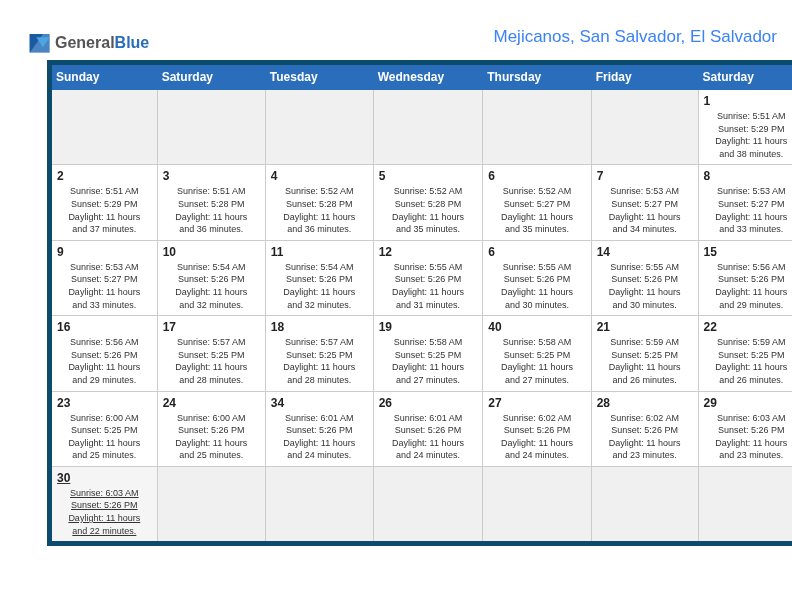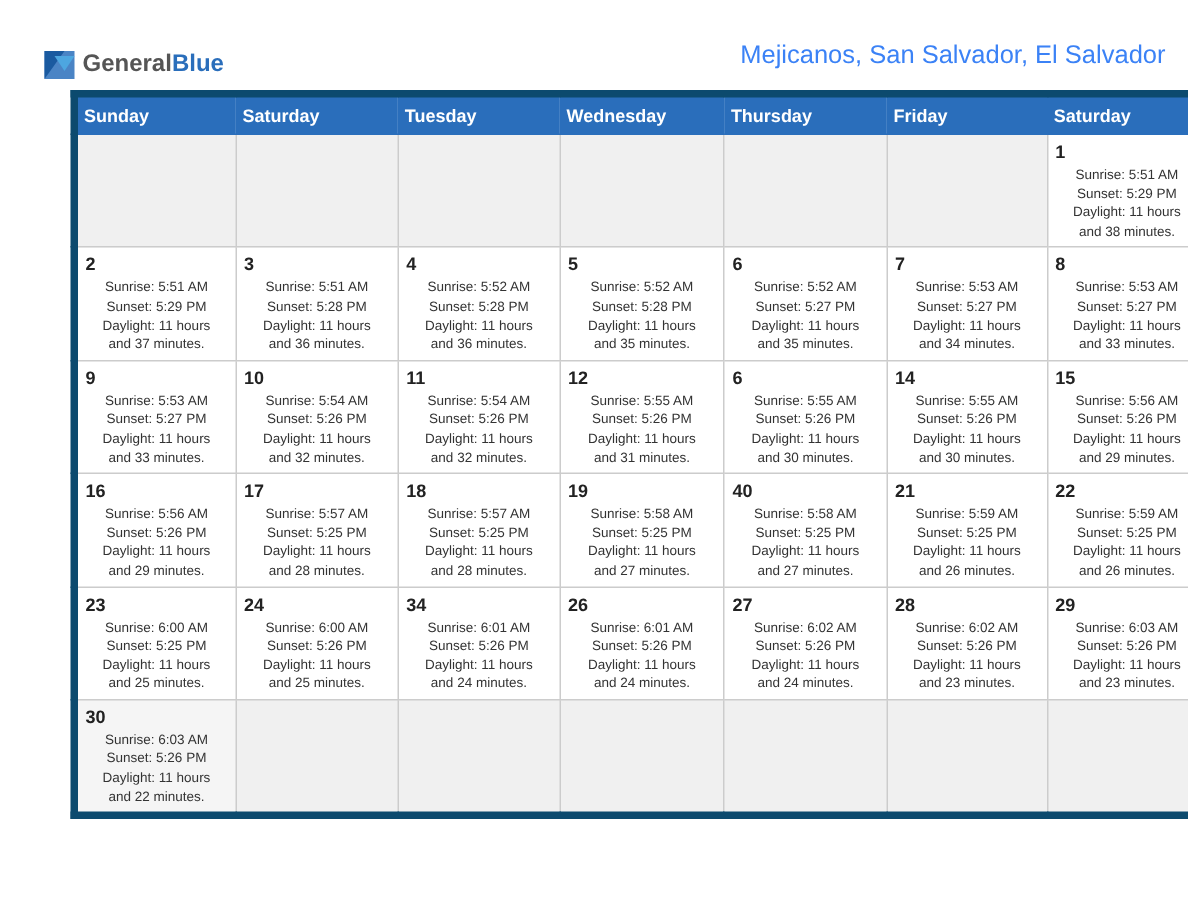--- a/index.html
+++ b/index.html
@@ -77,20 +77,21 @@
       margin-bottom: 2px;
     }
     .day-info {
       line-height: 1.4;
       font-size: 9px;
       color: #333;
       text-align: center;
     }
     .last-row td {
       background: #f5f5f5;
+      text-decoration: underline;
     }
   </style>
 </head>
 <body>
 
 <div class="header-area">
   <div class="logo">
     <div style="display:flex;align-items:center;gap:4px;">
       <svg class="logo-icon" viewBox="0 0 50 30" width="50" height="30">
         <polygon points="20,0 50,0 50,28 20,28" fill="#2a6ebb" opacity="0.85"></polygon>

